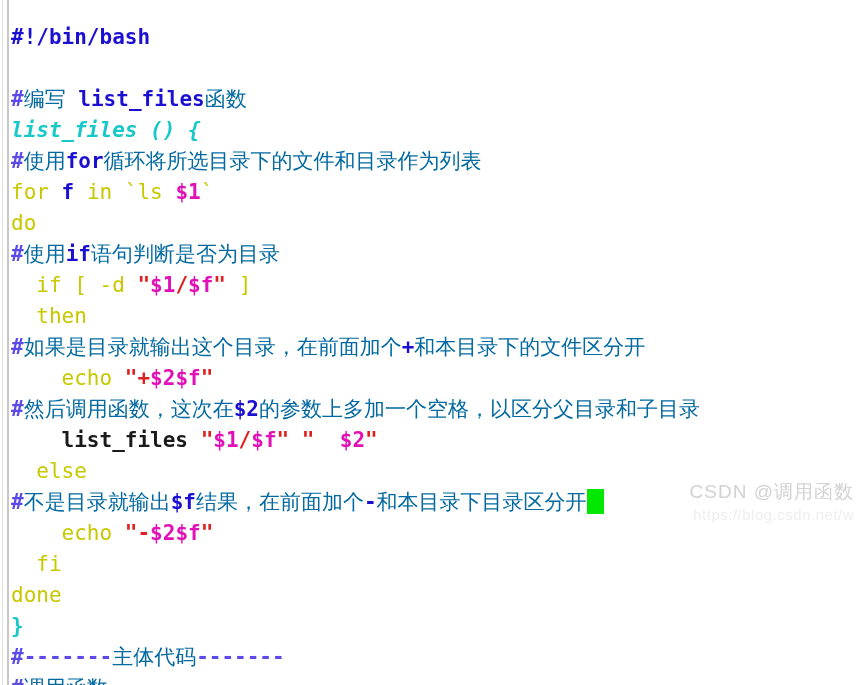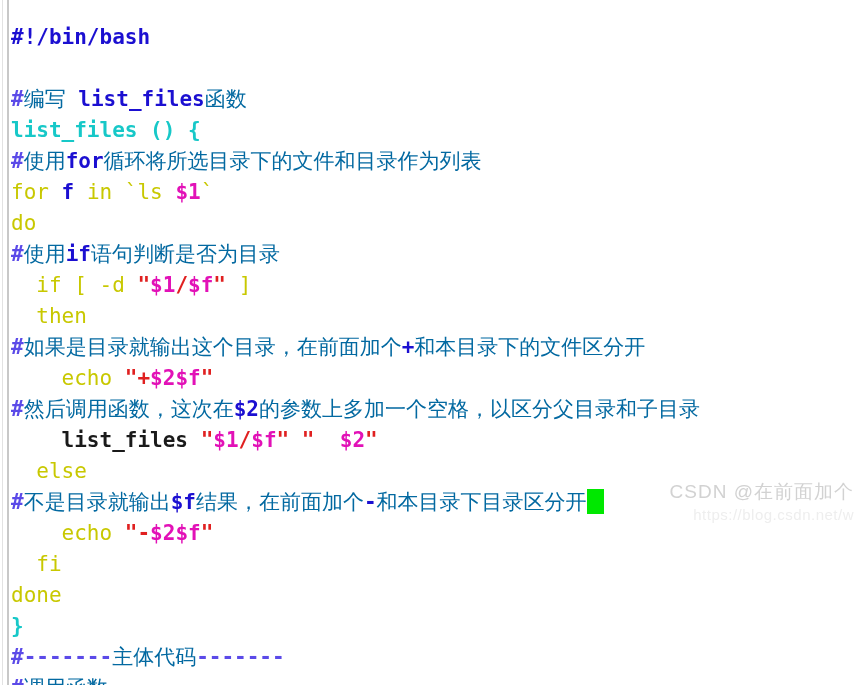--- a/index.html
+++ b/index.html
@@ -54,21 +54,21 @@
   }
   .line {
     height: 31px;
     white-space: pre;
   }
   
   .tk-comment-hash { color: #5b4ae8; font-weight: bold; }
   .tk-comment-cn   { color: #0369a1; }
   .tk-comment-code { color: #1b0fd1; font-weight: bold; }
   .tk-shebang      { color: #1b0fd1; font-weight: bold; }
-  .tk-func         { color: #17c8c8; font-weight: bold; }
+  .tk-func         { color: #17c8c8; font-weight: bold; font-style: italic; }
   .tk-brace        { color: #17c8c8; font-weight: bold; }
   .tk-keyword      { color: #c8c800; font-weight: normal; }
   .tk-var          { color: #e211b7; font-weight: bold; }
   .tk-ident        { color: #1b0fd1; font-weight: bold; }
   .tk-string       { color: #e02020; font-weight: bold; }
   .tk-plain        { color: #1a1a1a; font-weight: bold; }
   .cursor-block {
     display: inline-block;
     width: 17px;
     height: 25px;
@@ -98,16 +98,16 @@
 </style>
 </head>
 <body>
 
 <div id="editor">
 
   <div id="gutter"></div>
 
   <div id="code"><div class="line"><span class="tk-shebang">#!/bin/bash</span></div><div class="line">&nbsp;</div><div class="line"><span class="tk-comment-hash">#</span><span class="tk-comment-cn">编写 </span><span class="tk-comment-code">list_files</span><span class="tk-comment-cn">函数</span></div><div class="line"><span class="tk-func">list_files () {</span></div><div class="line"><span class="tk-comment-hash">#</span><span class="tk-comment-cn">使用</span><span class="tk-comment-code">for</span><span class="tk-comment-cn">循环将所选目录下的文件和目录作为列表</span></div><div class="line"><span class="tk-keyword">for </span><span class="tk-ident">f</span><span class="tk-keyword"> in </span><span class="tk-keyword">`ls </span><span class="tk-var">$1</span><span class="tk-keyword">`</span></div><div class="line"><span class="tk-keyword">do</span></div><div class="line"><span class="tk-comment-hash">#</span><span class="tk-comment-cn">使用</span><span class="tk-comment-code">if</span><span class="tk-comment-cn">语句判断是否为目录</span></div><div class="line"><span class="tk-keyword">  if [ -d </span><span class="tk-string">"</span><span class="tk-var">$1</span><span class="tk-string">/</span><span class="tk-var">$f</span><span class="tk-string">"</span><span class="tk-keyword"> ]</span></div><div class="line"><span class="tk-keyword">  then</span></div><div class="line"><span class="tk-comment-hash">#</span><span class="tk-comment-cn">如果是目录就输出这个目录，在前面加个</span><span class="tk-comment-code">+</span><span class="tk-comment-cn">和本目录下的文件区分开</span></div><div class="line"><span class="tk-keyword">    echo </span><span class="tk-string">"+</span><span class="tk-var">$2$f</span><span class="tk-string">"</span></div><div class="line"><span class="tk-comment-hash">#</span><span class="tk-comment-cn">然后调用函数，这次在</span><span class="tk-comment-code">$2</span><span class="tk-comment-cn">的参数上多加一个空格，以区分父目录和子目录</span></div><div class="line"><span class="tk-plain">    list_files </span><span class="tk-string">"</span><span class="tk-var">$1</span><span class="tk-string">/</span><span class="tk-var">$f</span><span class="tk-string">" "  </span><span class="tk-var">$2</span><span class="tk-string">"</span></div><div class="line"><span class="tk-keyword">  else</span></div><div class="line"><span class="tk-comment-hash">#</span><span class="tk-comment-cn">不是目录就输出</span><span class="tk-comment-code">$f</span><span class="tk-comment-cn">结果，在前面加个</span><span class="tk-comment-code">-</span><span class="tk-comment-cn">和本目录下目录区分开</span><span class="cursor-block"></span></div><div class="line"><span class="tk-keyword">    echo </span><span class="tk-string">"-</span><span class="tk-var">$2$f</span><span class="tk-string">"</span></div><div class="line"><span class="tk-keyword">  fi</span></div><div class="line"><span class="tk-keyword">done</span></div><div class="line"><span class="tk-brace">}</span></div><div class="line"><span class="tk-comment-hash">#-------</span><span class="tk-comment-cn">主体代码</span><span class="tk-comment-hash">-------</span></div><div class="line"><span class="tk-comment-hash">#</span><span class="tk-comment-cn">调用函数</span></div></div>
 
-  <div id="watermark">CSDN @在前面加个</div>
+  <div id="watermark">CSDN @调用函数</div>
   <div id="watermark-url">https://blog.csdn.net/w</div>
 
 </div>
 
 </body></html>

